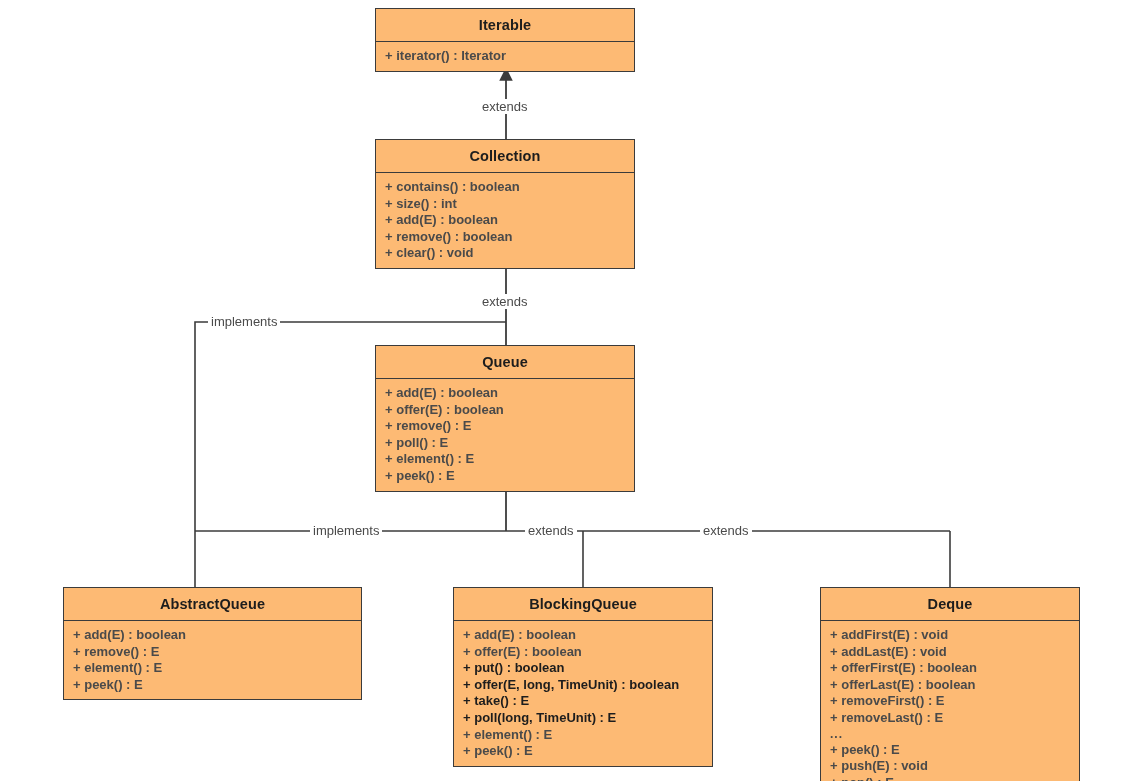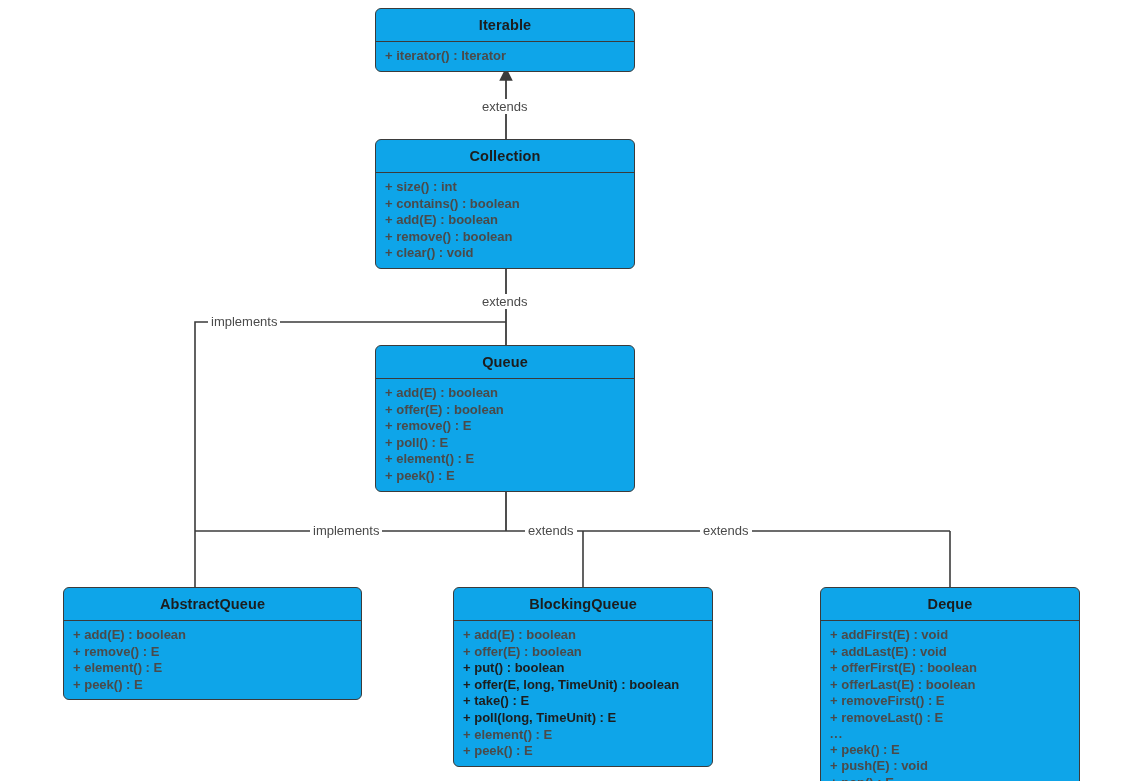--- a/index.html
+++ b/index.html
@@ -23,23 +23,23 @@
     position: absolute;
     left: 0; top: 0;
     width: 1126px;
     height: 781px;
     pointer-events: none;
   }
   
   .uml-class {
     position: absolute;
     box-sizing: border-box;
-    background: #0ea5e9;
+    background: #fdba74;
     border: 1.6px solid #3b3b3b;
-    border-radius: 6px;
+    border-radius: 0;
     z-index: 3;
   }
   .uml-title {
     box-sizing: border-box;
     height: 33px;
     line-height: 33px;
     text-align: center;
     font-weight: bold;
     font-size: 14.5px;
     color: #1d1d1d;
@@ -132,22 +132,22 @@
   <div class="uml-class" style="left:375px; top:8px; width:260px;">
     <div class="uml-title">Iterable</div>
     <div class="uml-members">
       <div class="uml-member">+ iterator() : Iterator</div>
     </div>
   </div>
 
   <div class="uml-class" style="left:375px; top:139px; width:260px;">
     <div class="uml-title">Collection</div>
     <div class="uml-members">
+      <div class="uml-member">+ contains() : boolean</div>
       <div class="uml-member">+ size() : int</div>
-      <div class="uml-member">+ contains() : boolean</div>
       <div class="uml-member">+ add(E) : boolean</div>
       <div class="uml-member">+ remove() : boolean</div>
       <div class="uml-member">+ clear() : void</div>
     </div>
   </div>
 
   <div class="uml-class" style="left:375px; top:345px; width:260px;">
     <div class="uml-title">Queue</div>
     <div class="uml-members">
       <div class="uml-member">+ add(E) : boolean</div>

